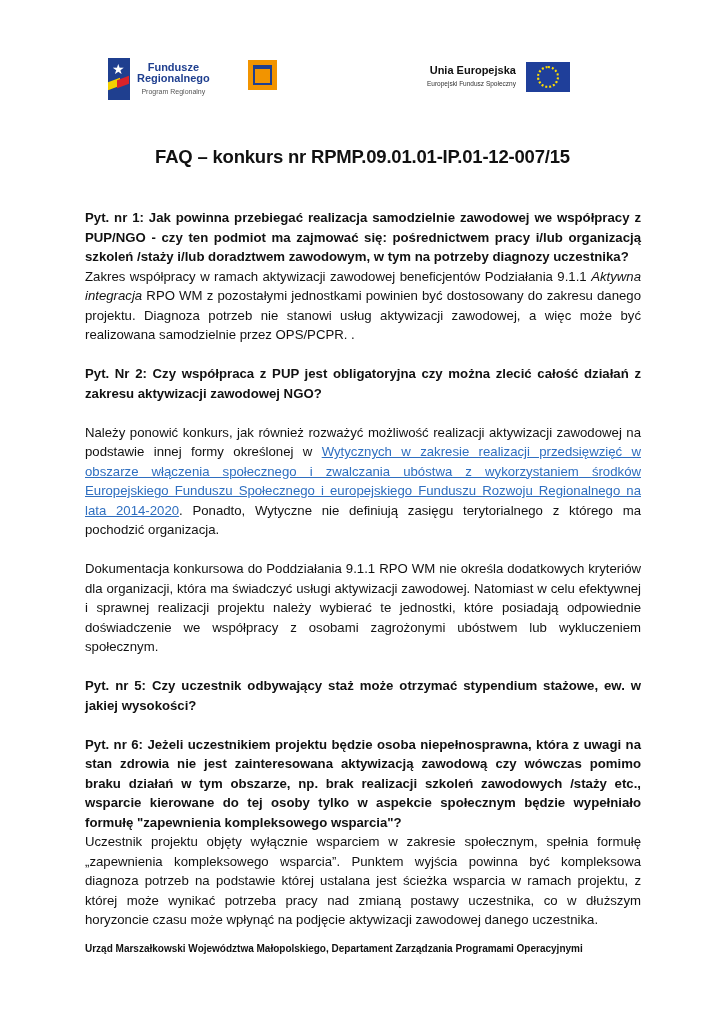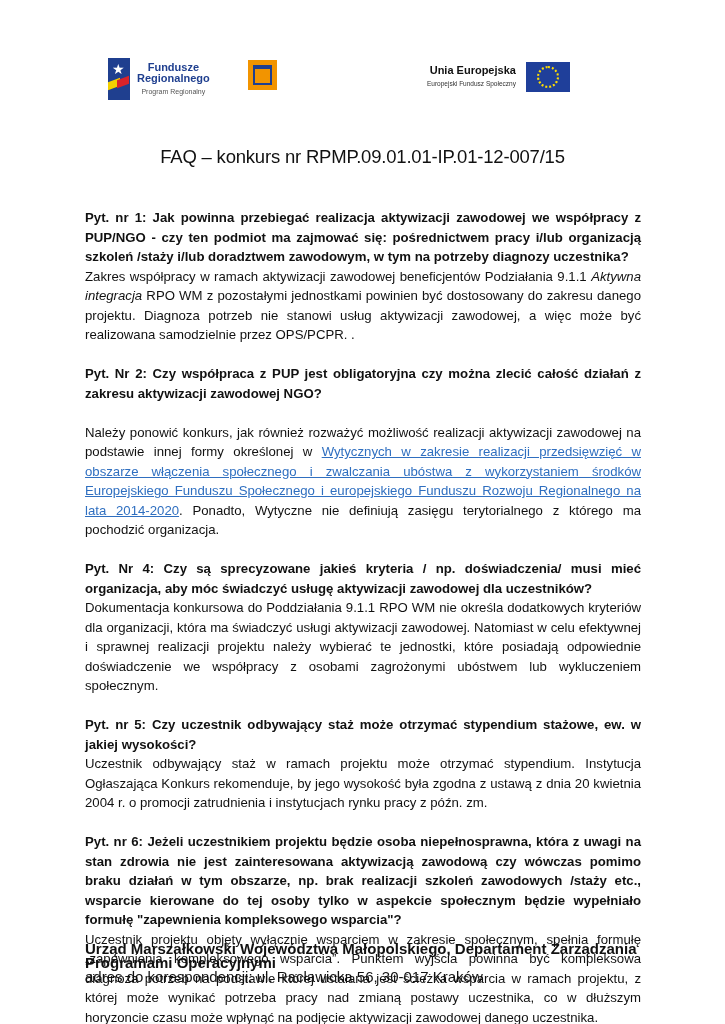--- a/index.html
+++ b/index.html
@@ -24,38 +24,38 @@
     .mp-text { margin-left: 7px; font-weight: bold; font-size: 22px; color: #1f4a8a; letter-spacing: 0.2px; }
     .logo-ue { left: 427px; top: 6px; }
     .ue-text { text-align: right; line-height: 11px; }
     .ue-text .u1 { font-weight: bold; font-size: 11px; color: #111; display: block; }
     .ue-text .u2 { font-size: 6.5px; color: #333; display: block; margin-top: 2px; }
     .eu-flag { width: 44px; height: 30px; background: #1f3f9a; margin-left: 10px; position: relative; }
     .eu-flag .stars { position: absolute; left: 11px; top: 4px; width: 22px; height: 22px; border-radius: 50%; border: 2px dotted #ffdd00; box-sizing: border-box; }
 
     .title {
       position: absolute; top: 146px; left: 0; width: 725px; text-align: center;
-      font-weight: normal; font-size: 18.5px; color: #111; letter-spacing: -0.2px;
+      font-weight: bold; font-size: 18.5px; color: #111; letter-spacing: -0.2px;
       font-family: "Liberation Sans", sans-serif;
     }
 
     .content {
       position: absolute; top: 208px; left: 85px; width: 556px;
       font-size: 13.2px; line-height: 19.5px; text-align: justify;
       font-family: "Liberation Sans", sans-serif;
     }
     .qa { margin-bottom: 19.5px; }
     .q { font-weight: bold; }
     .a { }
     .a em { font-style: italic; }
     .a a { color: #2f6fc0; }
 
     .footer {
       position: absolute; top: 942px; left: 85px; width: 560px;
-      font-size: 15px; line-height: 14px; color: #111;
+      font-size: 10px; line-height: 14px; color: #111;
       font-family: "Liberation Sans", sans-serif;
     }
     .footer .f1 { font-weight: bold; }
   </style>
 </head>
 <body>
 
 <div class="logos">
   <div class="logo logo-fe">
     <div class="fe-mark">
@@ -84,44 +84,41 @@
     <div class="eu-flag">
         <span class="stars"></span>
       </div>
   </div>
 </div>
 
 <div class="title">FAQ – konkurs nr RPMP.09.01.01-IP.01-12-007/15</div>
 
 <div class="content">
   <div class="qa">
-    <div class="q">Pyt. nr 1: Jak powinna przebiegać realizacja aktywizacji zawodowej we współpracy z PUP/NGO - czy ten podmiot ma zajmować się: pośrednictwem pracy i/lub organizacją szkoleń /staży i/lub doradztwem zawodowym, w tym na potrzeby diagnozy uczestnika?</div>
+    <div class="q">Pyt. nr 1: Jak powinna przebiegać realizacja samodzielnie zawodowej we współpracy z PUP/NGO - czy ten podmiot ma zajmować się: pośrednictwem pracy i/lub organizacją szkoleń /staży i/lub doradztwem zawodowym, w tym na potrzeby diagnozy uczestnika?</div>
     <div class="a"><span>Zakres współpracy w ramach aktywizacji zawodowej beneficjentów Podziałania 9.1.1 </span><em>Aktywna integracja</em><span> RPO WM z pozostałymi jednostkami powinien być dostosowany do zakresu danego projektu. Diagnoza potrzeb nie stanowi usług aktywizacji zawodowej, a więc może być realizowana samodzielnie przez OPS/PCPR. .</span></div>
   </div>
 
   <div class="qa">
     <div class="q">Pyt. Nr 2: Czy współpraca z PUP jest obligatoryjna czy można zlecić całość działań z zakresu aktywizacji zawodowej NGO?</div>
   </div>
 
   <div class="qa">
     <div class="a"><span>Należy ponowić konkurs, jak również rozważyć możliwość realizacji aktywizacji zawodowej na podstawie innej formy określonej w </span><a href="#">Wytycznych w zakresie realizacji przedsięwzięć w obszarze włączenia społecznego i zwalczania ubóstwa z wykorzystaniem środków Europejskiego Funduszu Społecznego i europejskiego Funduszu Rozwoju Regionalnego na lata 2014-2020</a><span>. Ponadto, Wytyczne nie definiują zasięgu terytorialnego z którego ma pochodzić organizacja.</span></div>
   </div>
 
   <div class="qa">
-    <div class="q">Pyt. Nr 4: Czy są sprecyzowane jakieś kryteria / np. doświadczenia/ musi mieć organizacja, aby móc świadczyć usługę aktywizacji zawodowej dla uczestników?</div>
     <div class="a">Dokumentacja konkursowa do Poddziałania 9.1.1 RPO WM nie określa dodatkowych kryteriów dla organizacji, która ma świadczyć usługi aktywizacji zawodowej. Natomiast w celu efektywnej i sprawnej realizacji projektu należy wybierać te jednostki, które posiadają odpowiednie doświadczenie we współpracy z osobami zagrożonymi ubóstwem lub wykluczeniem społecznym.</div>
   </div>
 
   <div class="qa">
     <div class="q">Pyt. nr 5: Czy uczestnik odbywający staż może otrzymać stypendium stażowe, ew. w jakiej wysokości?</div>
-    <div class="a">Uczestnik odbywający staż w ramach projektu może otrzymać stypendium. Instytucja Ogłaszająca Konkurs rekomenduje, by jego wysokość była zgodna z ustawą z dnia 20 kwietnia 2004 r. o promocji zatrudnienia i instytucjach rynku pracy z późn. zm.</div>
   </div>
 
   <div class="qa">
     <div class="q">Pyt. nr 6: Jeżeli uczestnikiem projektu będzie osoba niepełnosprawna, która z uwagi na stan zdrowia nie jest zainteresowana aktywizacją zawodową czy wówczas pomimo braku działań w tym obszarze, np. brak realizacji szkoleń zawodowych /staży etc., wsparcie  kierowane do tej osoby tylko w aspekcie społecznym będzie wypełniało formułę "zapewnienia kompleksowego wsparcia"?</div>
     <div class="a">Uczestnik projektu objęty wyłącznie wsparciem w zakresie społecznym, spełnia formułę „zapewnienia kompleksowego wsparcia”. Punktem wyjścia powinna być kompleksowa diagnoza potrzeb na podstawie której ustalana jest ścieżka wsparcia w ramach projektu, z której może wynikać potrzeba pracy nad zmianą postawy uczestnika, co w dłuższym horyzoncie czasu może wpłynąć na podjęcie aktywizacji zawodowej danego uczestnika.</div>
   </div>
 </div>
 
 <div class="footer">
   <div class="f1">Urząd Marszałkowski Województwa Małopolskiego, Departament Zarządzania Programami Operacyjnymi</div>
-  <div>adres do korespondencji: ul. Racławicka 56, 30-017 Kraków</div>
 </div>
 
 </body></html>

